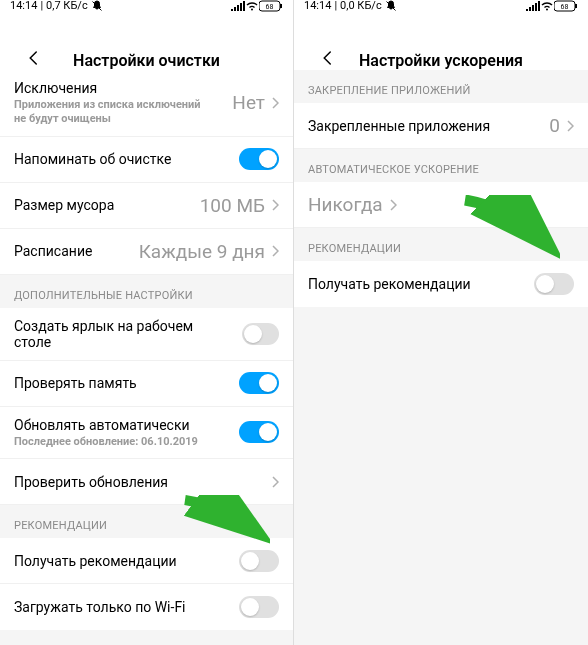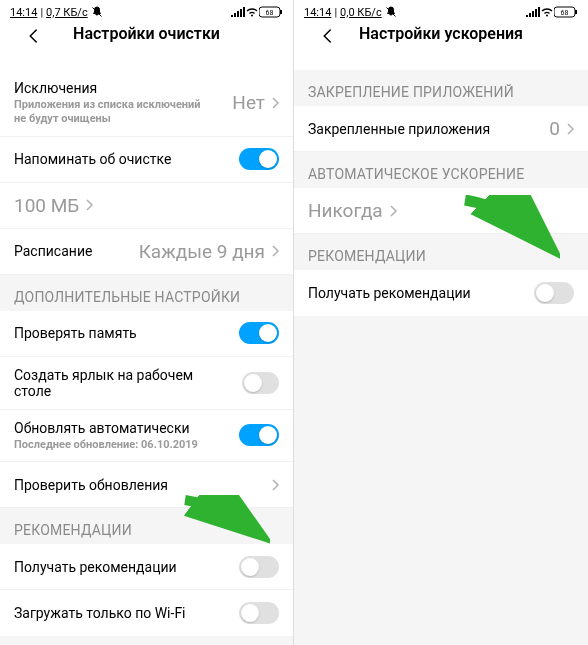--- a/index.html
+++ b/index.html
@@ -16,34 +16,33 @@
     width: 294px;
     height: 645px;
     background: #fff;
     position: relative;
     overflow: hidden;
   }
   .phone.left { border-right: 1px solid #ddd; }
   .status-bar {
     height: 22px;
     display: flex;
-    align-items: center;
+    align-items: flex-end;
     justify-content: space-between;
     padding: 12px 10px;
     font-size: 11px;
     color: #000;
     background: #fff;
-    text-decoration: underline;
   }
   .status-left { display: flex; align-items: center; gap: 3px; }
   .status-right { display: flex; align-items: center; gap: 0; }
   .header {
     height: 46px;
     display: flex;
-    align-items: flex-start;
+    align-items: flex-end;
     padding: 0 22px;
     background: #fff;
     position: relative;
   }
   .back-btn {
     width: 24px; height: 24px;
     display: flex; align-items: center; justify-content: center;
     cursor: pointer;
   }
   .header-title {
@@ -54,21 +53,21 @@
     font-weight: 600;
     color: #000;
     pointer-events: none;
   }
   .content {
     background: #f5f5f5;
     height: calc(645px - 22px - 46px);
     overflow-y: hidden;
   }
   .section-header {
-    font-size: 14px;
+    font-size: 11px;
     color: #8a8a8a;
     padding: 14px 8px 6px 14px;
     text-transform: uppercase;
     letter-spacing: 0.2px;
     background: #f5f5f5;
   }
   .row {
     background: #fff;
     min-height: 46px;
     padding: 10px 14px;
@@ -194,20 +193,21 @@
     </div>
 
 
     <div class="row">
       <div class="row-label">Напоминать об очистке</div>
       <div class="toggle on">
           <div class="knob"></div>
         </div>
     </div>
     <div class="row">
+      <div class="row-label">Размер мусора</div>
       <div class="row-right">
         <span class="row-value">100 МБ</span>
         <span class="chevron">
             <svg width="8" height="12" viewBox="0 0 8 12">
               <path d="M2 1l5 5-5 5" stroke="#b0b0b0" stroke-width="1.5" fill="none"></path>
             </svg>
           </span>
       </div>
     </div>
     <div class="row">
@@ -217,29 +217,29 @@
         <span class="chevron">
             <svg width="8" height="12" viewBox="0 0 8 12">
               <path d="M2 1l5 5-5 5" stroke="#b0b0b0" stroke-width="1.5" fill="none"></path>
             </svg>
           </span>
       </div>
     </div>
 
     <div class="section-header">ДОПОЛНИТЕЛЬНЫЕ НАСТРОЙКИ</div>
 
+    <div class="row">
+      <div class="row-label">Создать ярлык на рабочем столе</div>
+      <div class="toggle off">
+          <div class="knob"></div>
+        </div>
+    </div>
     <div class="row">
       <div class="row-label">Проверять память</div>
       <div class="toggle on">
-          <div class="knob"></div>
-        </div>
-    </div>
-    <div class="row">
-      <div class="row-label">Создать ярлык на рабочем столе</div>
-      <div class="toggle off">
           <div class="knob"></div>
         </div>
     </div>
     <div class="row">
       <div class="row-left">
         <div class="row-label">Обновлять автоматически</div>
         <div class="row-sub">Последнее обновление: 06.10.2019</div>
       </div>
       <div class="toggle on">
           <div class="knob"></div>

